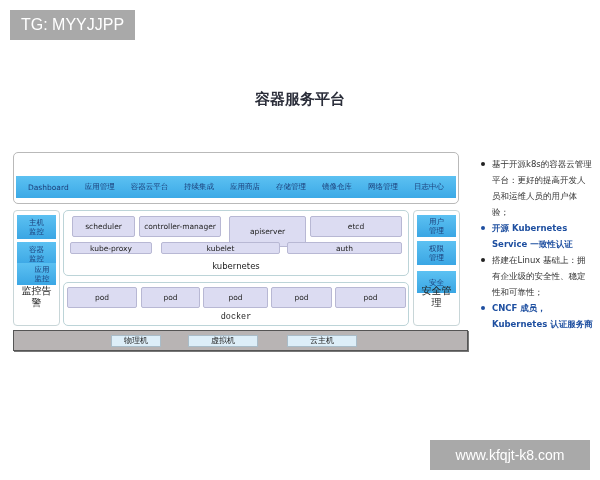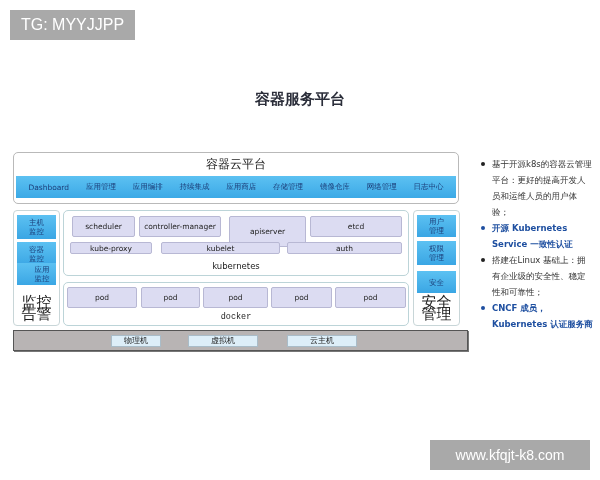--- a/index.html
+++ b/index.html
@@ -14,21 +14,21 @@
     .abs { position: absolute; }
     .platform { left: 13px; top: 152px; width: 446px; height: 52px; border: 1px solid #b9b9b9; border-radius: 5px; background: #fff; }
     .platform-title { position: absolute; left: 0; right: 0; top: 3px; text-align: center; font-size: 12px; color: #222; }
     .menu-bar { position: absolute; left: 2px; right: 2px; top: 23px; height: 22px; background: linear-gradient(#5cc1f2, #3ba9e6); display: flex; align-items: center; justify-content: space-around; padding: 0 4px; }
     .menu-item { font-size: 7.5px; color: #1c3f7a; white-space: nowrap; cursor: pointer; }
 
     .side-panel { top: 210px; width: 47px; height: 116px; border: 1px solid #c8d6d8; border-radius: 4px; background: #fff; }
     .left-panel { left: 13px; }
     .right-panel { left: 413px; }
     .side-btn { position: absolute; left: 3px; width: 39px; background: linear-gradient(#5cc1f2, #3aa6e4); color: #1c3f7a; font-size: 7.5px; line-height: 9px; text-align: center; display: flex; align-items: center; justify-content: center; }
-    .side-caption { position: absolute; left: 0; right: 0; bottom: 5px; text-align: center; font-size: 15px; line-height: 12px; color: #222; }
+    .side-caption { position: absolute; left: 0; right: 0; bottom: 16px; text-align: center; font-size: 10px; line-height: 12px; color: #222; }
 
     .k8s-box { left: 63px; top: 210px; width: 346px; height: 66px; border: 1px solid #bcd4d8; border-radius: 5px; background: #fff; }
     .docker-box { left: 63px; top: 282px; width: 346px; height: 44px; border: 1px solid #bcd4d8; border-radius: 5px; background: #fff; }
     .comp { position: absolute; background: #dcdcf2; border: 1px solid #b8b8d4; border-radius: 2px; font-size: 7.5px; color: #222; text-align: center; display: flex; align-items: center; justify-content: center; }
     .box-label { position: absolute; left: 0; right: 0; text-align: center; font-size: 8.5px; color: #222; }
 
     .infra { left: 13px; top: 330px; width: 455px; height: 21px; background: #b8b4b4; border: 1px solid #555; box-shadow: 1px 1px 0 #777; }
     .infra-item { position: absolute; top: 4px; height: 12px; background: #ddeef8; border: 1px solid #a9bcc8; font-size: 8px; line-height: 10px; text-align: center; color: #222; }
 
     .notes { left: 478px; top: 156px; width: 115px; }
@@ -38,25 +38,24 @@
     .note.hl::before { background: #1e4fa0; }
   </style>
 </head>
 <body>
 
 <div class="wm-top">TG: MYYJJPP</div>
 
 <div class="main-title">容器服务平台</div>
 
 <div class="abs platform">
-  <div class="platform-title">容器云平台</div>
   <div class="menu-bar">
     <span class="menu-item">Dashboard</span>
     <span class="menu-item">应用管理</span>
-    <span class="menu-item">应用编排</span>
+    <span class="menu-item">容器云平台</span>
     <span class="menu-item">持续集成</span>
     <span class="menu-item">应用商店</span>
     <span class="menu-item">存储管理</span>
     <span class="menu-item">镜像仓库</span>
     <span class="menu-item">网络管理</span>
     <span class="menu-item">日志中心</span>
   </div>
 </div>
 
 <div class="abs side-panel left-panel">

